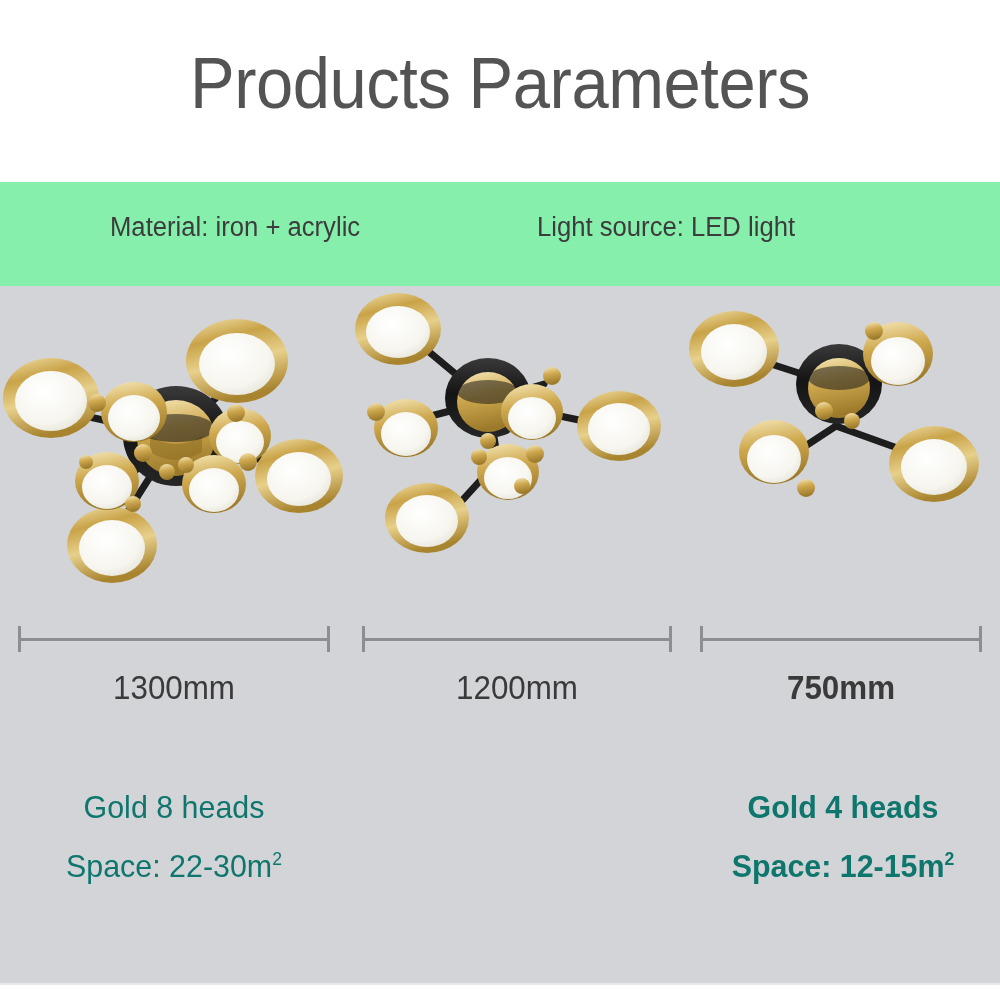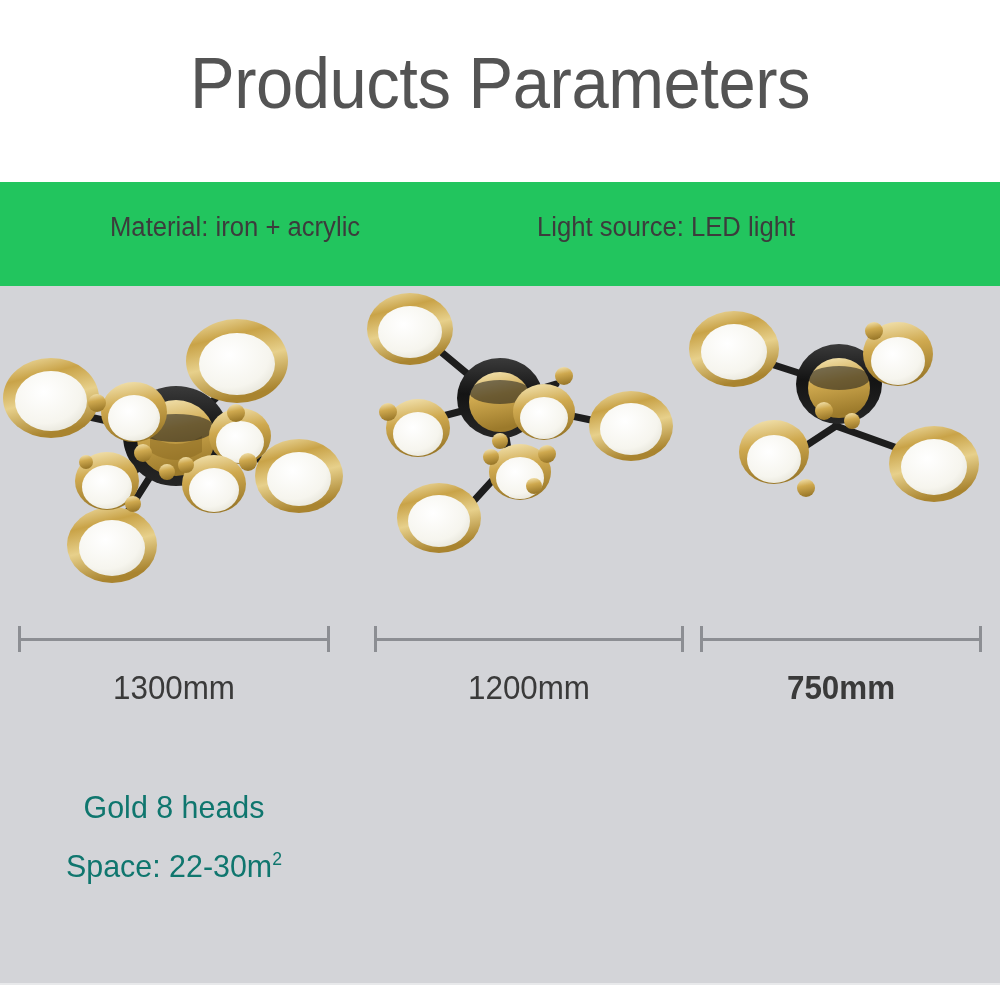--- a/index.html
+++ b/index.html
@@ -42,21 +42,21 @@
     transform-origin: center top;
     white-space: nowrap;
   }
 
   
   .spec-band {
     position: absolute;
     left: 0; top: 182px;
     width: 1000px;
     height: 104px;
-    background: #22c55e;
+    background: #86efac;
   }
   .spec-item {
     position: absolute;
     top: 26px;
     font-size: 27px;
     line-height: 38px;
     color: #3c3c3c;
     white-space: nowrap;
     transform: scaleX(0.95);
     transform-origin: left top;
@@ -86,21 +86,21 @@
     left: 0; top: 286px;
     width: 1000px;
     height: 699px;
   }
   .col {
     position: absolute;
     top: 0;
     height: 699px;
   }
   .col-1 { left: 0px;   width: 348px; }
-  .col-2 { left: 360px; width: 338px; text-decoration: underline; }
+  .col-2 { left: 348px; width: 338px; text-decoration: underline; }
   .col-3 { left: 686px; width: 314px; font-weight: bold; }
 
   .fixture-stage {
     position: absolute;
     left: 0; top: 0;
     width: 100%;
     height: 330px;
   }
   .fixture-stage svg { display: block; }
 
@@ -432,18 +432,22 @@
         </svg>
       </div>
 
       <div class="dim" style="left:14px; top:340px; width:282px;">
         <div class="rail"></div>
         <div class="cap left"></div>
         <div class="cap right"></div>
       </div>
       <div class="dim-label" style="left:14px; top:382px; width:282px;">750mm</div>
 
+      <div class="caption cap-3">
+        <div class="heads">Gold 4 heads</div>
+        <div class="space"><span>Space: 12-15</span><span>m</span><span class="sup">2</span></div>
+      </div>
     </div>
 
   </div>
 
   <div class="bottom-band"></div>
 </div>
 
 </body></html>

